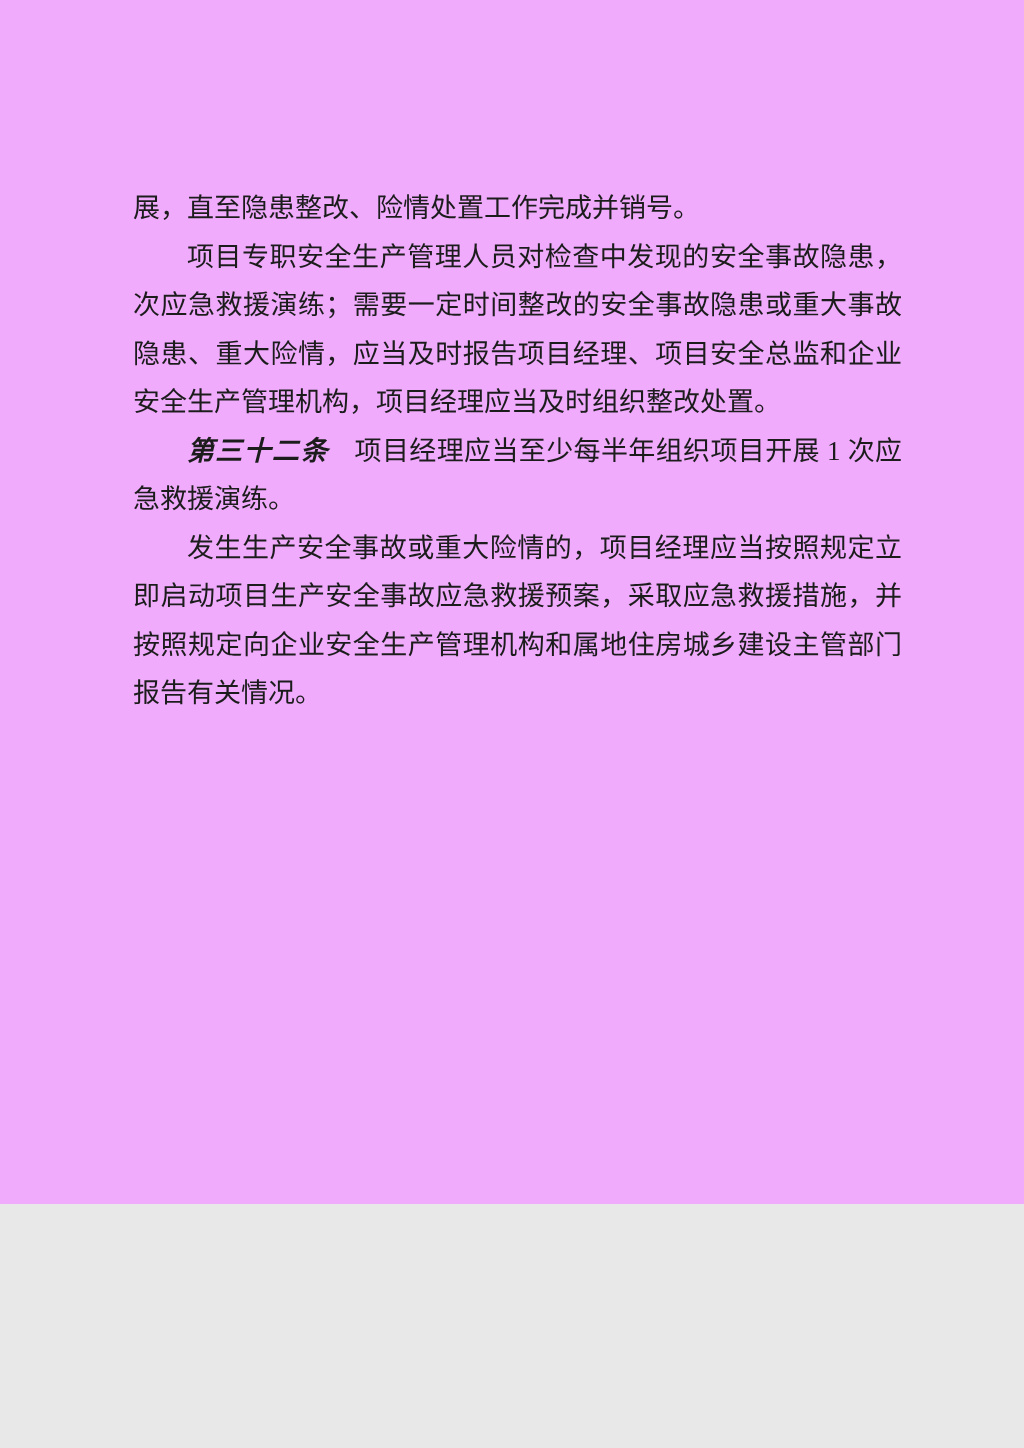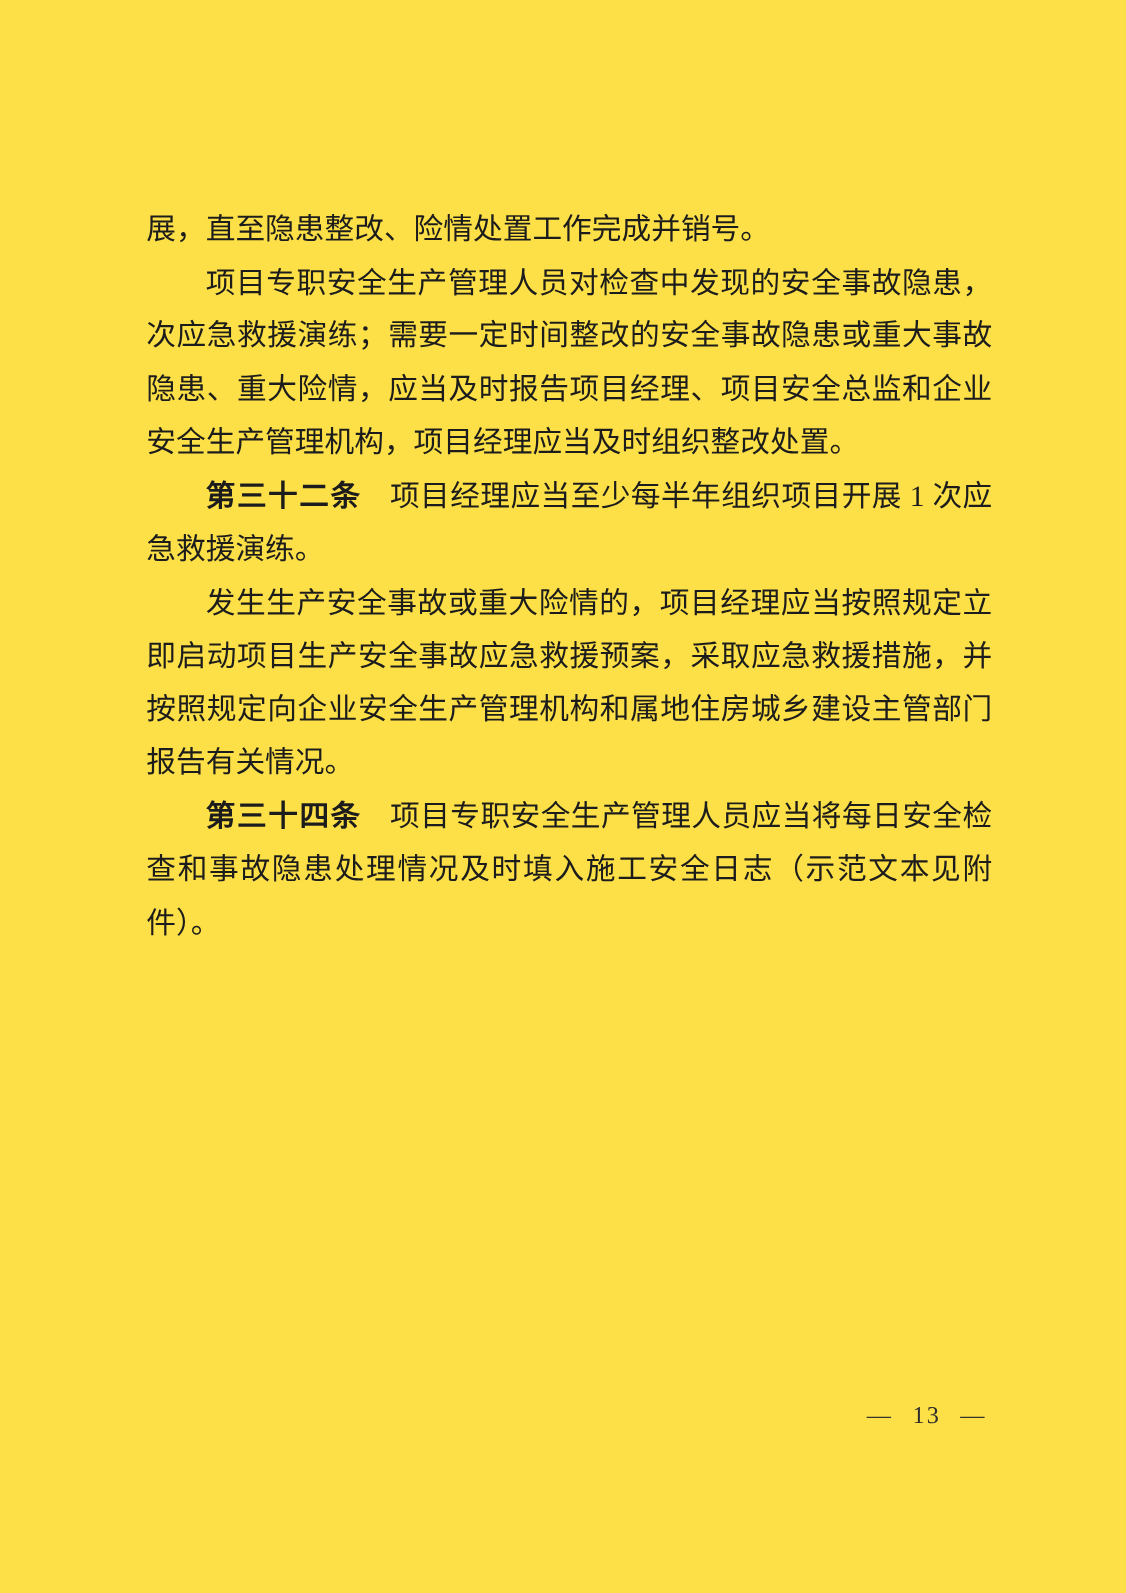--- a/index.html
+++ b/index.html
@@ -3,23 +3,23 @@
 <meta charset="utf-8">
 <style>
   html, body {
     margin: 0;
     padding: 0;
     background: #e8e8e8;
   }
   .page {
     position: relative;
     width: 1024px;
-    height: 1448px;
+    height: 1204px;
     margin: 0 auto;
-    background: #fde047;
+    background: #f0abfc;
     overflow: hidden;
     font-family: "Liberation Serif", "DejaVu Serif", serif;
     color: #1c1c1c;
   }
   .content {
     position: absolute;
     left: 133px;
     top: 184px;
     width: 769px;
     font-size: 27px;
@@ -35,20 +35,21 @@
     text-indent: 2em;
   }
   .content p.continuation {
     text-indent: 0;
   }
   .term {
     font-family: "Liberation Sans", "DejaVu Sans", sans-serif;
     font-weight: 700;
     margin-right: 0.95em;
     letter-spacing: 1px;
+    font-style: italic;
   }
   .footer {
     position: absolute;
     top: 1272px;
     right: 127px;
     font-size: 22px;
     line-height: 30px;
     color: #2e2e2e;
     word-spacing: 10px;
     letter-spacing: 2px;
@@ -63,19 +64,18 @@
 
     <p class="continuation"><span>展，直至隐患整改、险情处置工作完成并销号。</span></p>
 
     <p><span>项目专职安全生产管理人员对检查中发现的安全事故隐患，次应急救援演练；需要一定时间整改的安全事故隐患或重大事故隐患、重大险情，应当及时报告项目经理、项目安全总监和企业安全生产管理机构，项目经理应当及时组织整改处置。</span></p>
 
     <p><span class="term">第三十二条</span><span>项目经理应当至少每半年组织项目开展 1 次应急救援演练。</span></p>
 
     <p><span>发生生产安全事故或重大险情的，项目经理应当按照规定立即启动项目生产安全事故应急救援预案，采取应急救援措施，并按照规定向企业安全生产管理机构和属地住房城乡建设主管部门报告有关情况。</span></p>
 
 
-    <p><span class="term">第三十四条</span><span>项目专职安全生产管理人员应当将每日安全检查和事故隐患处理情况及时填入施工安全日志（示范文本见附件）。</span></p>
 
 
   </div>
 
   <div class="footer">— 13 —</div>
 </div>
 
 </body></html>

